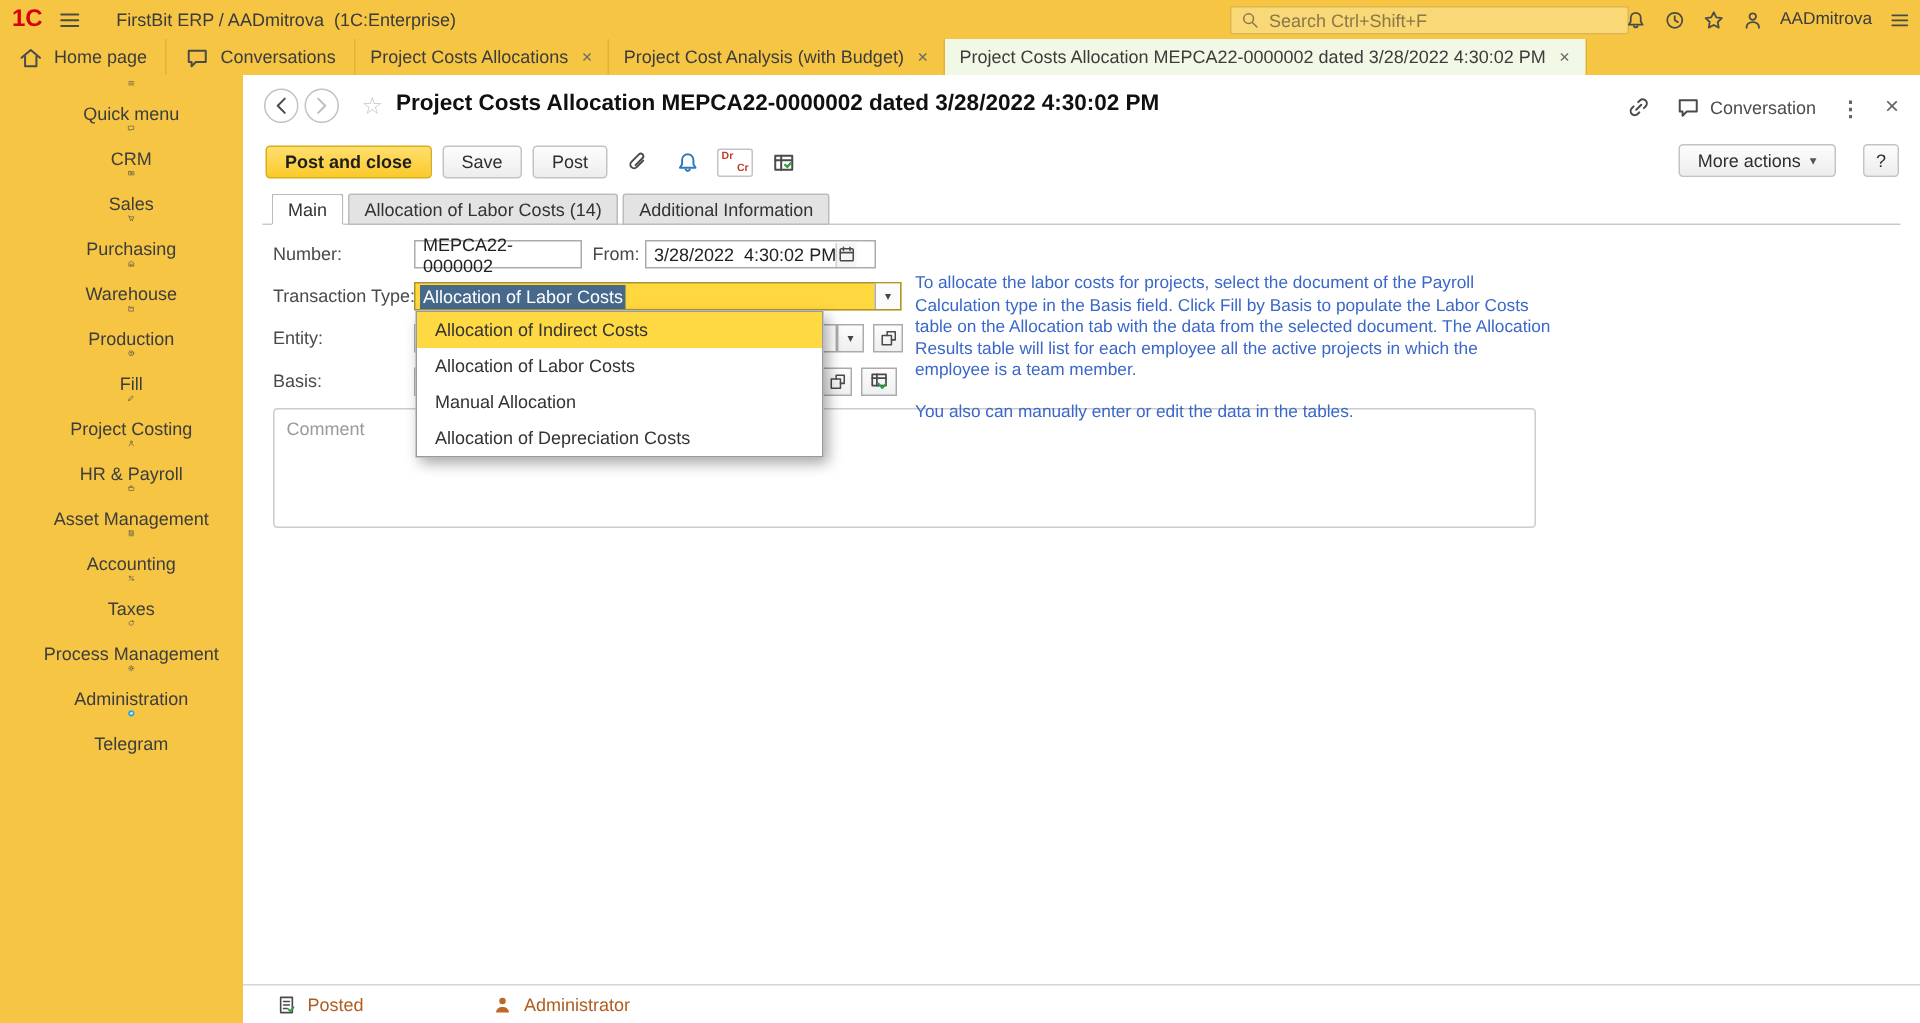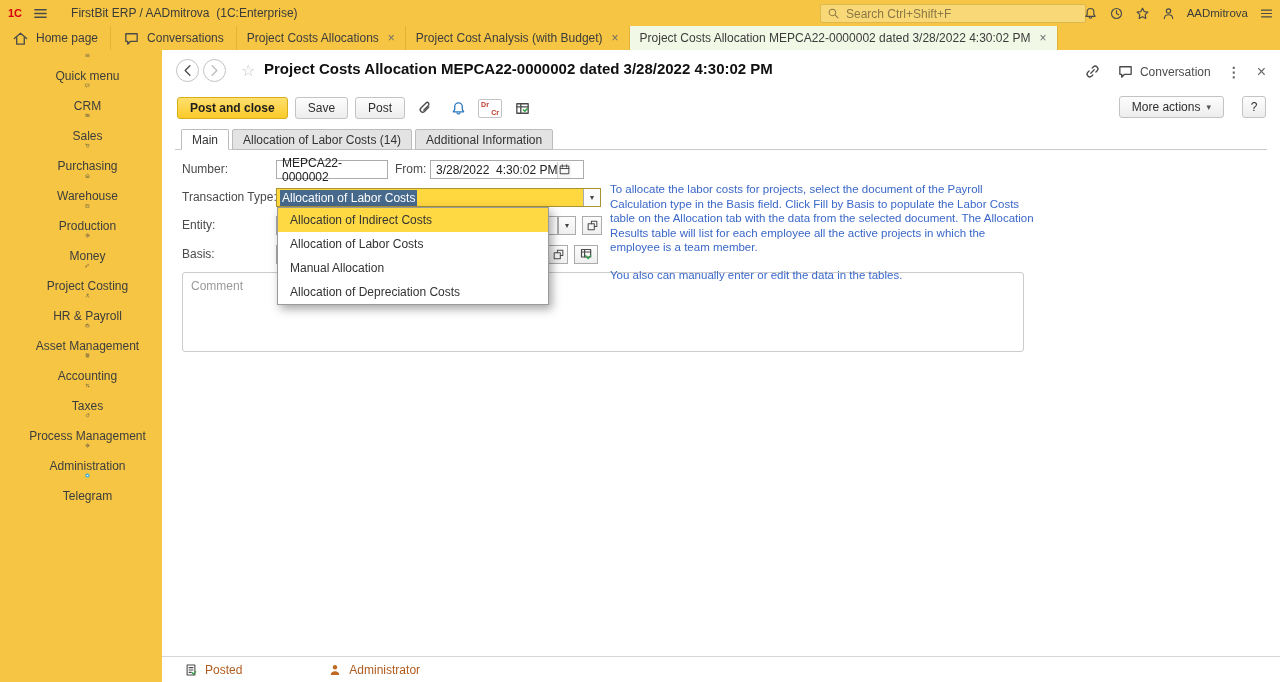--- a/index.html
+++ b/index.html
@@ -11,21 +11,21 @@
   svg.ic .st { stroke:#4a4a4a; fill:none; stroke-width:1.4; stroke-linecap:round; stroke-linejoin:round; }
   svg.ic .fl { fill:#4a4a4a; stroke:none; }
   svg.ic .stb { stroke:#2e79c0; fill:none; stroke-width:1.4; stroke-linecap:round; stroke-linejoin:round; }
   svg.ic .stg { stroke:#2f9e44; fill:none; stroke-width:1.6; stroke-linecap:round; stroke-linejoin:round; }
   svg.ic .flo { fill:#c06821; stroke:none; }
   svg.ic .tgbg { fill:#2fa6d9; stroke:none; }
   svg.ic .tgfg { fill:#fff; stroke:none; }
 
   
   .topbar { position:absolute; left:0; top:0; width:1280px; height:26px; background:#f5c543; display:flex; align-items:center; z-index:10; }
-  .logo { font-weight:bold; font-size:11px; color:#d6000f; margin:0 10px 0 8px; letter-spacing:0; }
+  .logo { font-weight:bold; font-size:16px; color:#d6000f; margin:0 10px 0 8px; letter-spacing:0; }
   .burger { margin-right:6px; }
   .app-title { margin-left:16px; color:#3b3b3b; }
   .search { position:absolute; left:820px; top:4px; width:266px; height:19px; background:#f9d878; border:1px solid #ddb850; border-radius:2px; display:flex; align-items:center; gap:6px; padding:0 6px; color:#8a7845; }
   .search svg.ic { width:13px; height:13px; }
   .search svg.ic .st { stroke:#8a7845; }
   .top-icons { position:absolute; right:6px; top:0; height:26px; display:flex; align-items:center; gap:11px; }
   .top-icons svg.ic { width:15px; height:15px; }
   .username { font-size:11.5px; color:#3b3b3b; }
 
   
@@ -207,21 +207,21 @@
     <svg class="ic" viewBox="0 0 18 18">
         <path class="st" d="M3 15V5h3v4l4-3v3l4-3v9z"></path>
       </svg>
     <span>Production</span>
   </div>
   <div class="side-item">
     <svg class="ic" viewBox="0 0 18 18">
         <circle class="st" cx="9" cy="9" r="6"></circle>
         <path class="st" d="M9 5.8v6.4M7.3 7.3h3.4"></path>
       </svg>
-    <span>Money</span>
+    <span>Fill</span>
   </div>
   <div class="side-item">
     <svg class="ic" viewBox="0 0 18 18">
         <path class="st" d="M4 14l3-1 6-6a2.5 2.5 0 0 0-3-3L4 10z"></path>
         <path class="st" d="M2.8 15.2l2-2"></path>
       </svg>
     <span>Project Costing</span>
   </div>
   <div class="side-item">
     <svg class="ic" viewBox="0 0 18 18">

